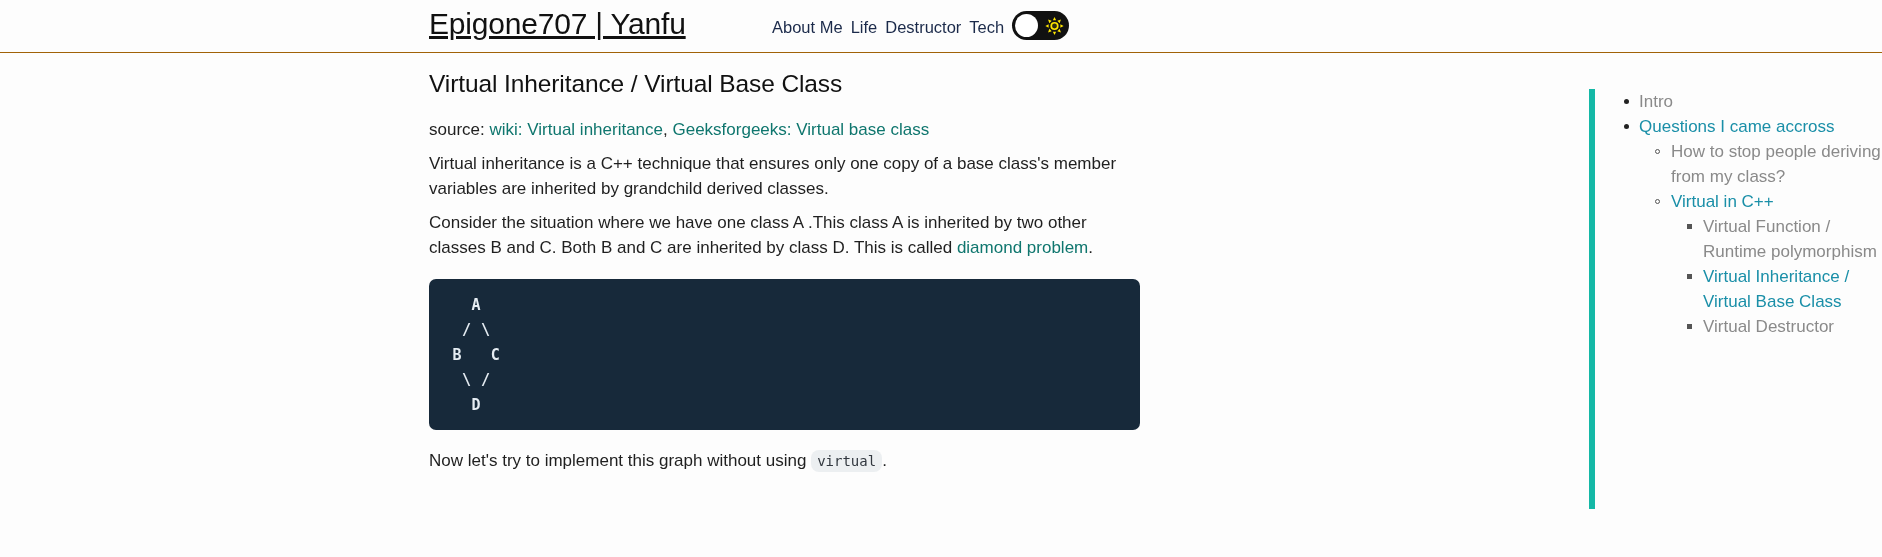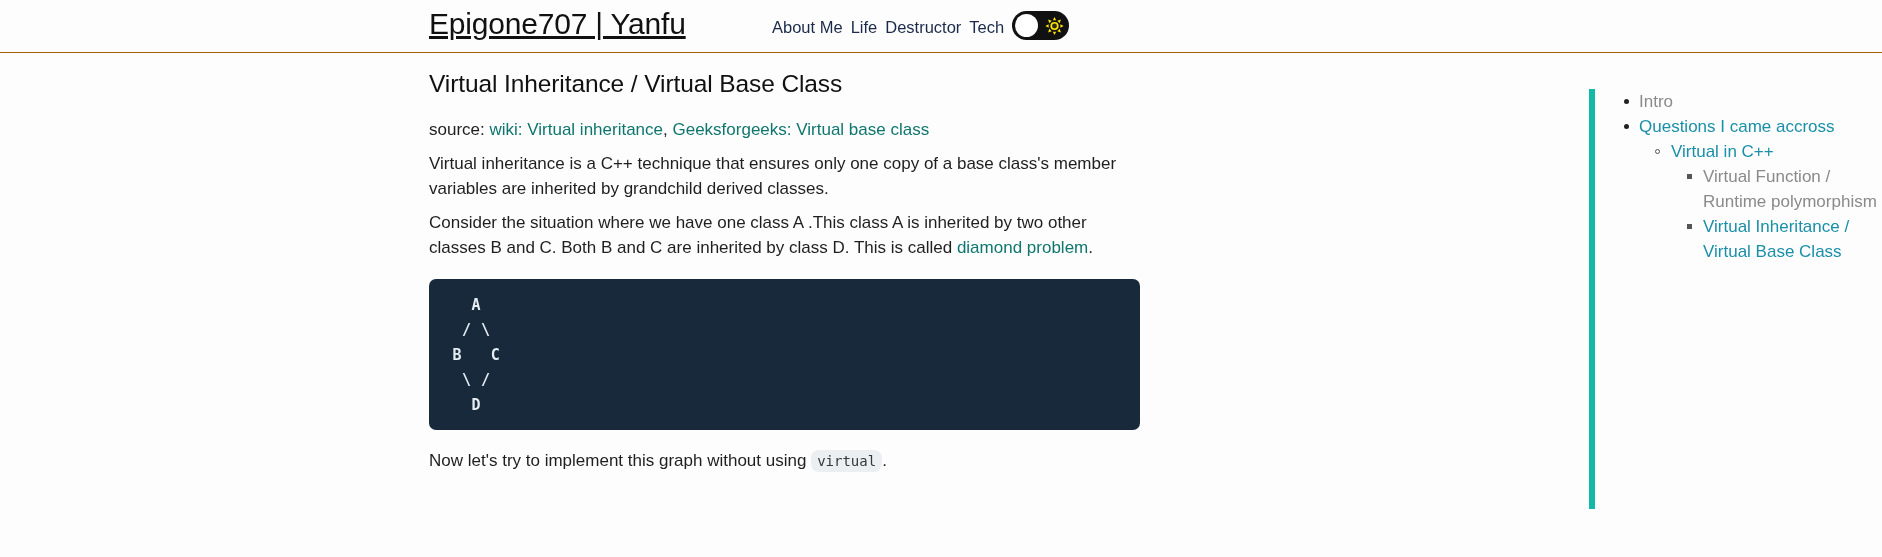--- a/index.html
+++ b/index.html
@@ -322,31 +322,37 @@
     <ul class="toc-l1">
 
       <li>
         <a class="toc-link" href="#">Intro</a>
       </li>
 
       <li>
         <a class="toc-link active" href="#">Questions I came accross</a>
 
         <ul class="toc-l2">
+          <li>
+            <a class="toc-link" href="#">How to stop people deriving from my class?</a>
+          </li>
 
           <li>
             <a class="toc-link active" href="#">Virtual in C++</a>
 
             <ul class="toc-l3">
               <li>
                 <a class="toc-link" href="#">Virtual Function / Runtime polymorphism</a>
               </li>
               <li>
                 <a class="toc-link active" href="#">Virtual Inheritance / Virtual Base Class</a>
               </li>
+              <li>
+                <a class="toc-link" href="#">Virtual Destructor</a>
+              </li>
             </ul>
           </li>
         </ul>
       </li>
     </ul>
   </nav>
 
 </div>
 
 </body></html>

